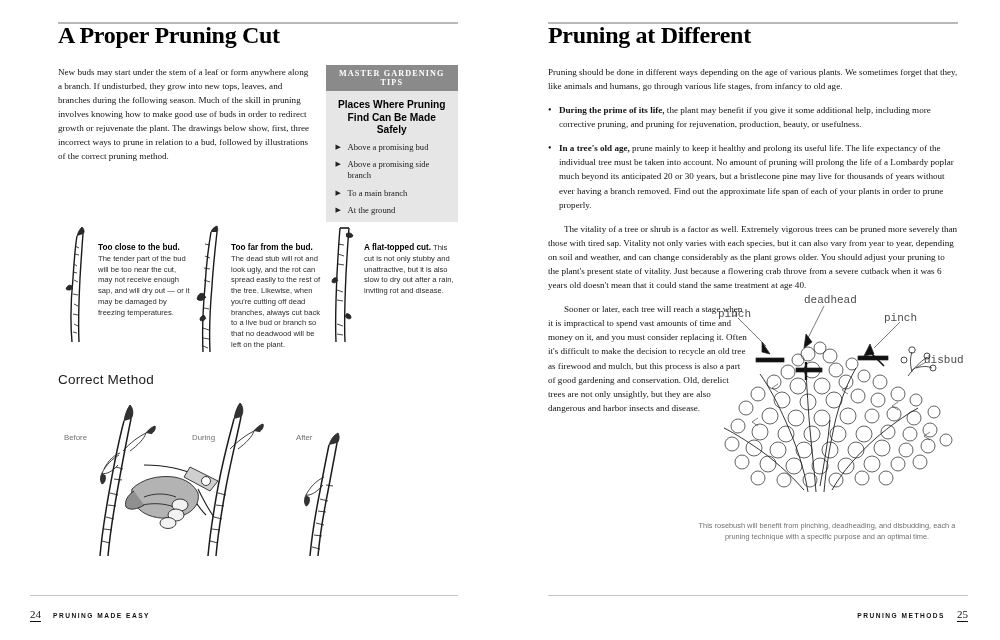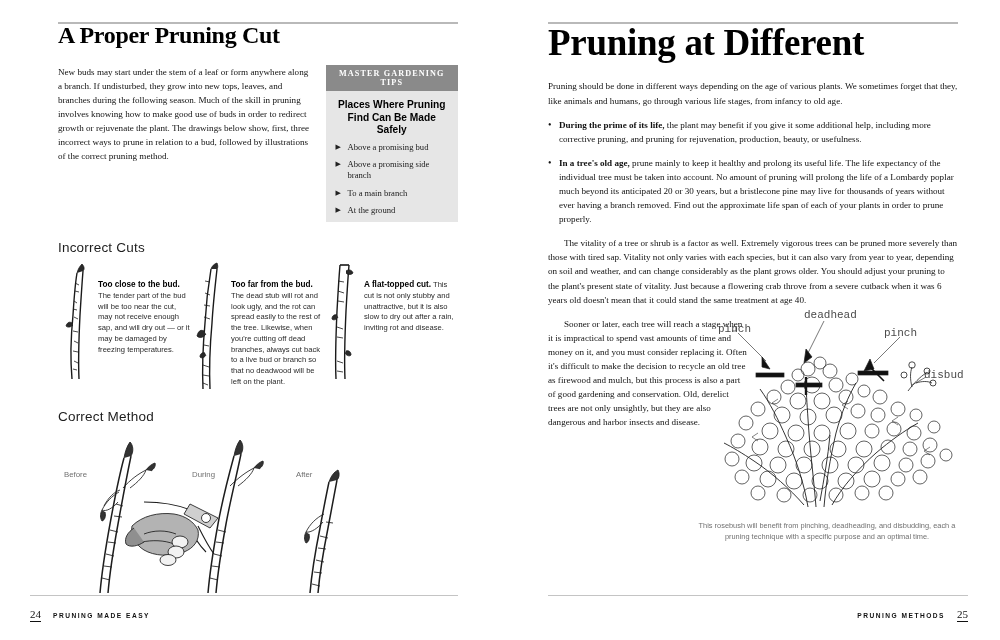--- a/index.html
+++ b/index.html
@@ -42,21 +42,21 @@
     font-family: "Liberation Serif", serif;
     font-weight: 700;
     font-size: 35px;
     line-height: 1.12;
     letter-spacing: -0.3px;
     margin: 0;
     padding-top: 22px;
     color: #000;
   }
   .page-left h1.title { font-size: 24px; }
-  .page-right h1.title { font-size: 37px; font-family: Liberation Serif, serif; }
+  .page-right h1.title { font-size: 24px; font-family: Liberation Serif, serif; }
 
   
   .intro-wrap {
     display: flex;
     gap: 14px;
     margin-top: 16px;
   }
   .intro-text {
     width: 268px;
     font-size: 9.1px;
@@ -296,21 +296,20 @@
             <span>To a main branch</span>
           </li>
           <li>
             <span class="bullet-tri">▶</span>
             <span>At the ground</span>
           </li>
         </ul>
       </aside>
     </div>
 
-    <h2 class="section-head">Incorrect Cuts</h2>
 
     <div class="incorrect-row">
 
       <div class="cut-item">
         <div class="twig">
           <svg width="34" height="120" viewBox="0 0 34 120">
             <g stroke="#1a1a1a" fill="none" stroke-width="0.8">
               <path d="M14 118 C12 96 13 74 15 54 C16 38 17 24 19 12" stroke-width="1.4"></path>
               <path d="M21 118 C20 96 21 74 22 54 C23 38 24 22 25 10" stroke-width="1.4"></path>
               <path d="M19 12 C20 8 22 5 24 3 C26 5 27 8 25 10" fill="#2a2a2a"></path>

